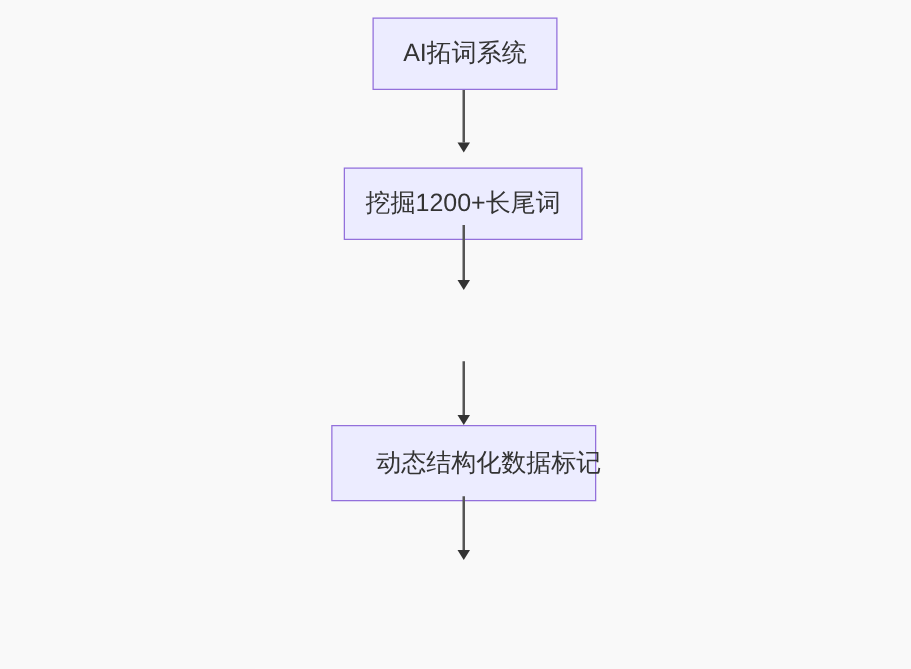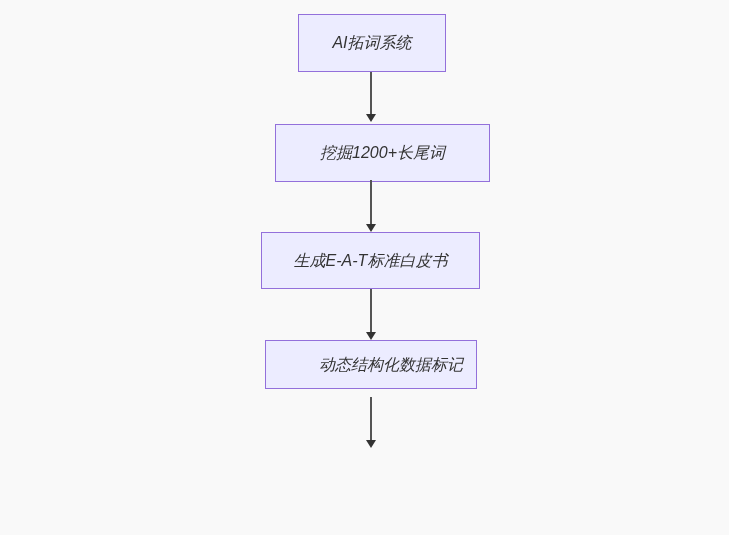--- a/index.html
+++ b/index.html
@@ -20,24 +20,23 @@
     position: absolute;
     box-sizing: border-box;
     background: var(--node-fill, #ececff);
     border: 1.5px solid var(--node-border, #9370db);
     display: flex;
     align-items: center;
     justify-content: center;
   }
   .node-label {
     color: var(--text-color, #333333);
-    font-size: 16px;
+    font-size: 20px;
     line-height: 1;
     white-space: nowrap;
-    font-style: italic;
   }
   .edge {
     position: absolute;
     width: 10px;
     display: flex;
     flex-direction: column;
     align-items: center;
   }
   .edge-line {
     width: 2px;
@@ -46,23 +45,23 @@
   }
   .edge-arrowhead {
     width: 0;
     height: 0;
     border-left: 5px solid transparent;
     border-right: 5px solid transparent;
     border-top: 8px solid var(--arrow-color, #333333);
   }
   
   .n1 { left: 298px; top: 14px;  width: 148px; height: 58px; }
-  .n2 { left: 275px; top: 124px; width: 215px; height: 58px; }
+  .n2 { left: 275px; top: 134px; width: 191px; height: 58px; }
   .n3 { left: 261px; top: 232px; width: 219px; height: 57px; }
-  .n4 { left: 265px; top: 340px; width: 212px; height: 49px; padding-left: 40px; }
+  .n4 { left: 265px; top: 340px; width: 212px; height: 61px; padding-left: 40px; }
   .n5 { left: 255px; top: 448px; width: 232px; height: 57px; }
   
   .e1 { left: 366px; top: 72px;  height: 50px; }
   .e2 { left: 366px; top: 180px; height: 52px; }
   .e3 { left: 366px; top: 289px; height: 51px; }
   .e4 { left: 366px; top: 397px; height: 51px; }
 </style>
 </head>
 <body>
 
@@ -79,23 +78,20 @@
 
   <div class="node n2">
     <span class="node-label">挖掘1200+长尾词</span>
   </div>
 
   <div class="edge e2">
     <div class="edge-line"></div>
     <div class="edge-arrowhead"></div>
   </div>
 
-  <div class="node n3">
-    <span class="node-label">生成E-A-T标准白皮书</span>
-  </div>
 
   <div class="edge e3">
     <div class="edge-line"></div>
     <div class="edge-arrowhead"></div>
   </div>
 
   <div class="node n4">
     <span class="node-label">动态结构化数据标记</span>
   </div>
 

